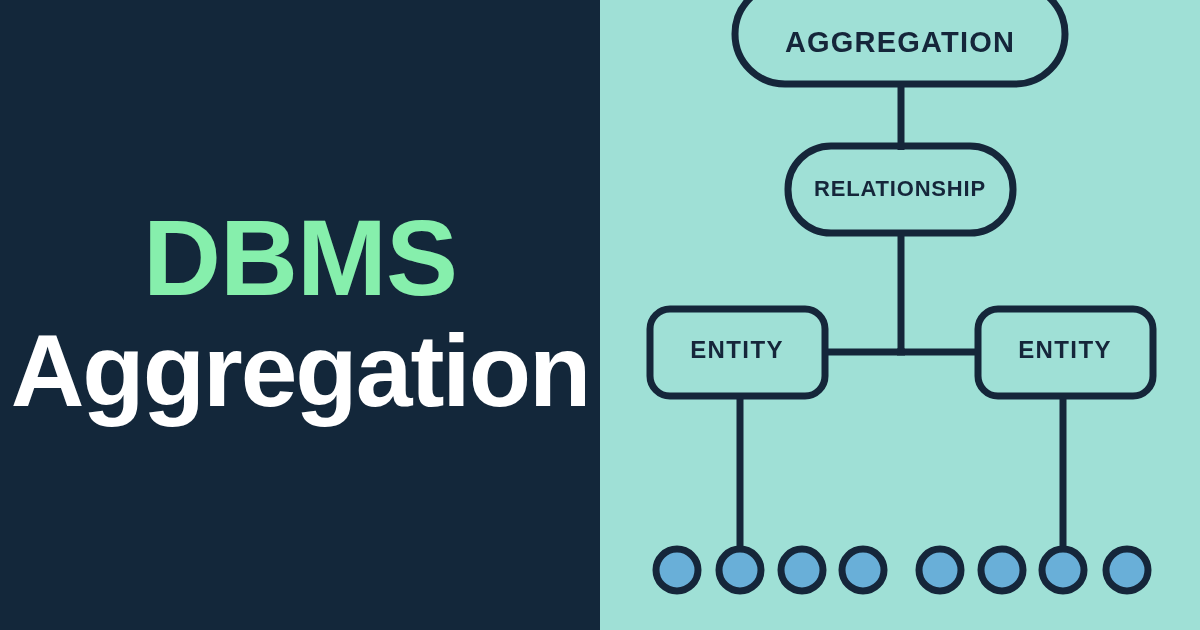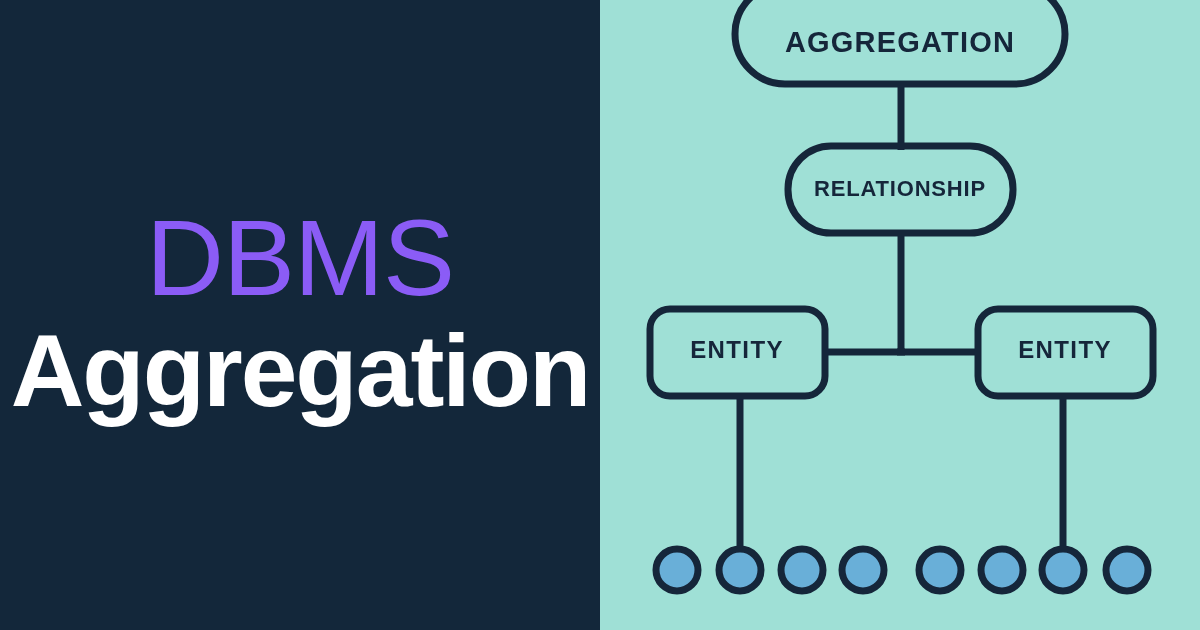--- a/index.html
+++ b/index.html
@@ -33,24 +33,24 @@
     justify-content: center;
   }
   #title-block {
     width: 600px;
     text-align: center;
     color: #ffffff;
   }
   .title-line-1 {
     display: block;
     font-size: 108px;
-    font-weight: normal;
+    font-weight: bold;
     line-height: 1.0;
     letter-spacing: -1px;
-    color: #8b5cf6;
+    color: #86efac;
   }
   .title-line-2 {
     display: block;
     font-size: 102px;
     font-weight: bold;
     line-height: 1.08;
     letter-spacing: -2px;
     color: #ffffff;
     margin-top: 4px;
   }

